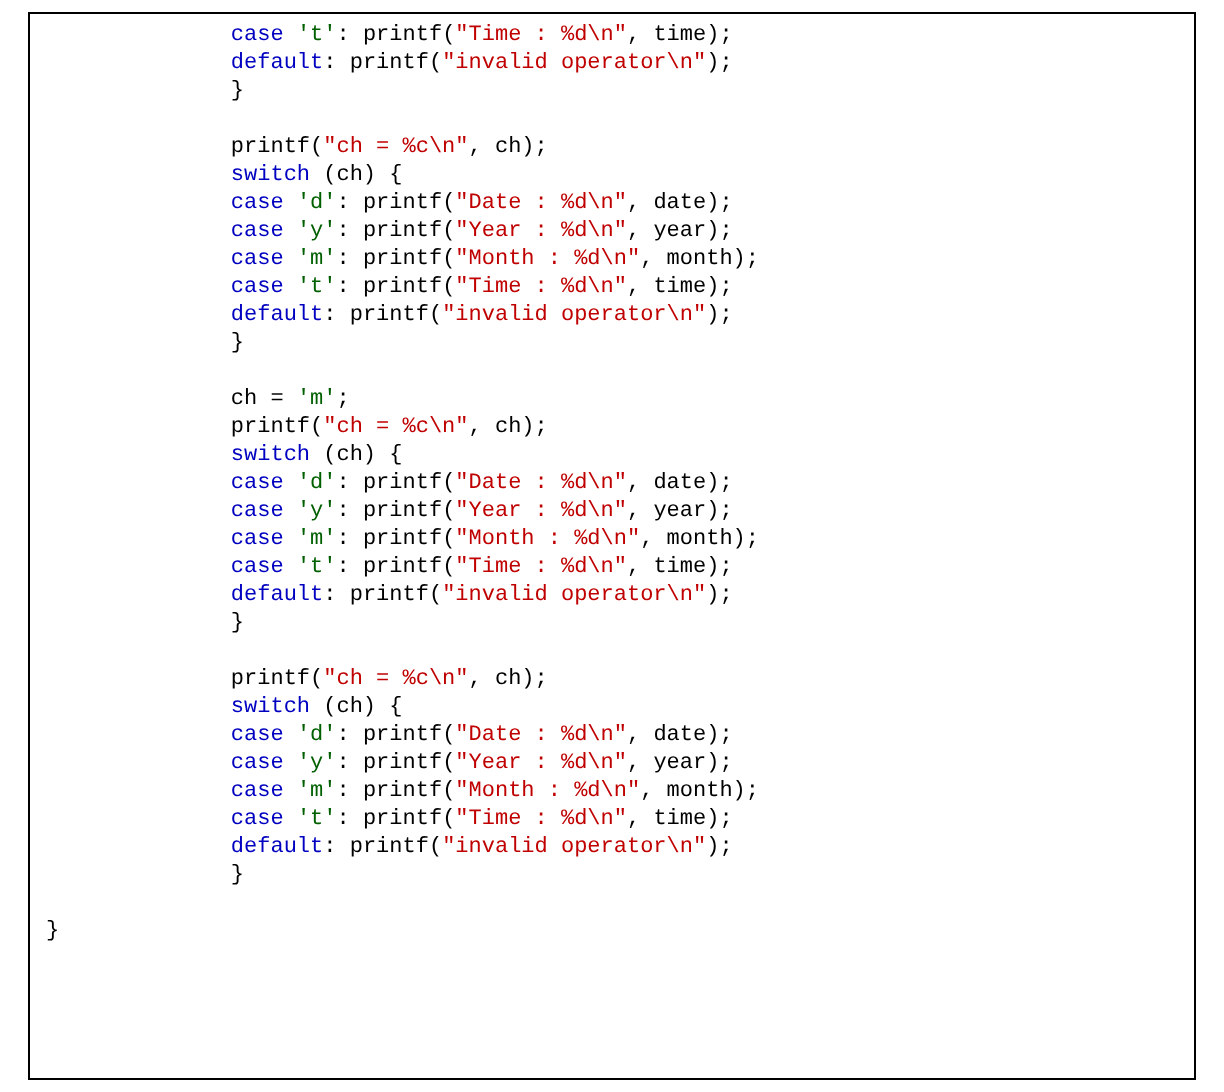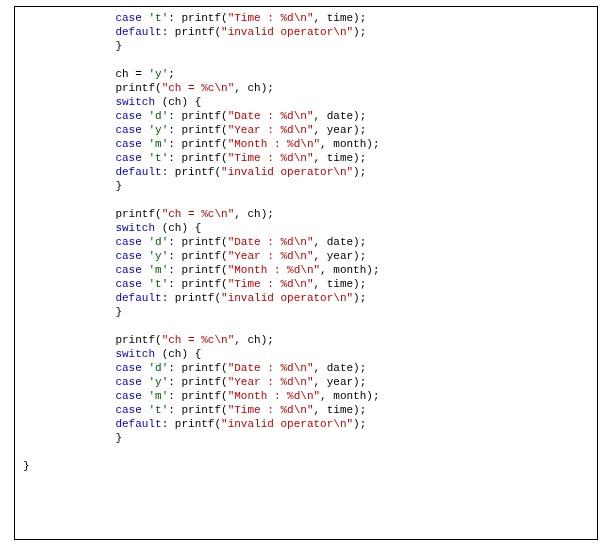--- a/index.html
+++ b/index.html
@@ -37,31 +37,31 @@
 </head>
 <body>
 
 <div class="code-box">
 
 <div class="line"><span>              </span><span class="kw">case</span> <span class="chr">'t'</span><span>: </span><span>printf</span><span>(</span><span class="str">"Time : %d\n"</span><span>, time);</span></div>
 <div class="line"><span>              </span><span class="kw">default</span><span>: </span><span>printf</span><span>(</span><span class="str">"invalid operator\n"</span><span>);</span></div>
 <div class="line"><span>              </span><span>}</span></div>
 <div class="line"> </div>
 
-<div class="line"><span>              </span><span>ch = </span><span class="chr">'y'</span><span>;</span></div>
 <div class="line"><span>              </span><span>printf</span><span>(</span><span class="str">"ch = %c\n"</span><span>, ch);</span></div>
 <div class="line"><span>              </span><span class="kw">switch</span><span> (ch) {</span></div>
 <div class="line"><span>              </span><span class="kw">case</span> <span class="chr">'d'</span><span>: </span><span>printf</span><span>(</span><span class="str">"Date : %d\n"</span><span>, date);</span></div>
 <div class="line"><span>              </span><span class="kw">case</span> <span class="chr">'y'</span><span>: </span><span>printf</span><span>(</span><span class="str">"Year : %d\n"</span><span>, year);</span></div>
 <div class="line"><span>              </span><span class="kw">case</span> <span class="chr">'m'</span><span>: </span><span>printf</span><span>(</span><span class="str">"Month : %d\n"</span><span>, month);</span></div>
 <div class="line"><span>              </span><span class="kw">case</span> <span class="chr">'t'</span><span>: </span><span>printf</span><span>(</span><span class="str">"Time : %d\n"</span><span>, time);</span></div>
 <div class="line"><span>              </span><span class="kw">default</span><span>: </span><span>printf</span><span>(</span><span class="str">"invalid operator\n"</span><span>);</span></div>
 <div class="line"><span>              </span><span>}</span></div>
 <div class="line"> </div>
 
+<div class="line"><span>              </span><span>ch = </span><span class="chr">'m'</span><span>;</span></div>
 <div class="line"><span>              </span><span>printf</span><span>(</span><span class="str">"ch = %c\n"</span><span>, ch);</span></div>
 <div class="line"><span>              </span><span class="kw">switch</span><span> (ch) {</span></div>
 <div class="line"><span>              </span><span class="kw">case</span> <span class="chr">'d'</span><span>: </span><span>printf</span><span>(</span><span class="str">"Date : %d\n"</span><span>, date);</span></div>
 <div class="line"><span>              </span><span class="kw">case</span> <span class="chr">'y'</span><span>: </span><span>printf</span><span>(</span><span class="str">"Year : %d\n"</span><span>, year);</span></div>
 <div class="line"><span>              </span><span class="kw">case</span> <span class="chr">'m'</span><span>: </span><span>printf</span><span>(</span><span class="str">"Month : %d\n"</span><span>, month);</span></div>
 <div class="line"><span>              </span><span class="kw">case</span> <span class="chr">'t'</span><span>: </span><span>printf</span><span>(</span><span class="str">"Time : %d\n"</span><span>, time);</span></div>
 <div class="line"><span>              </span><span class="kw">default</span><span>: </span><span>printf</span><span>(</span><span class="str">"invalid operator\n"</span><span>);</span></div>
 <div class="line"><span>              </span><span>}</span></div>
 <div class="line"> </div>
 

